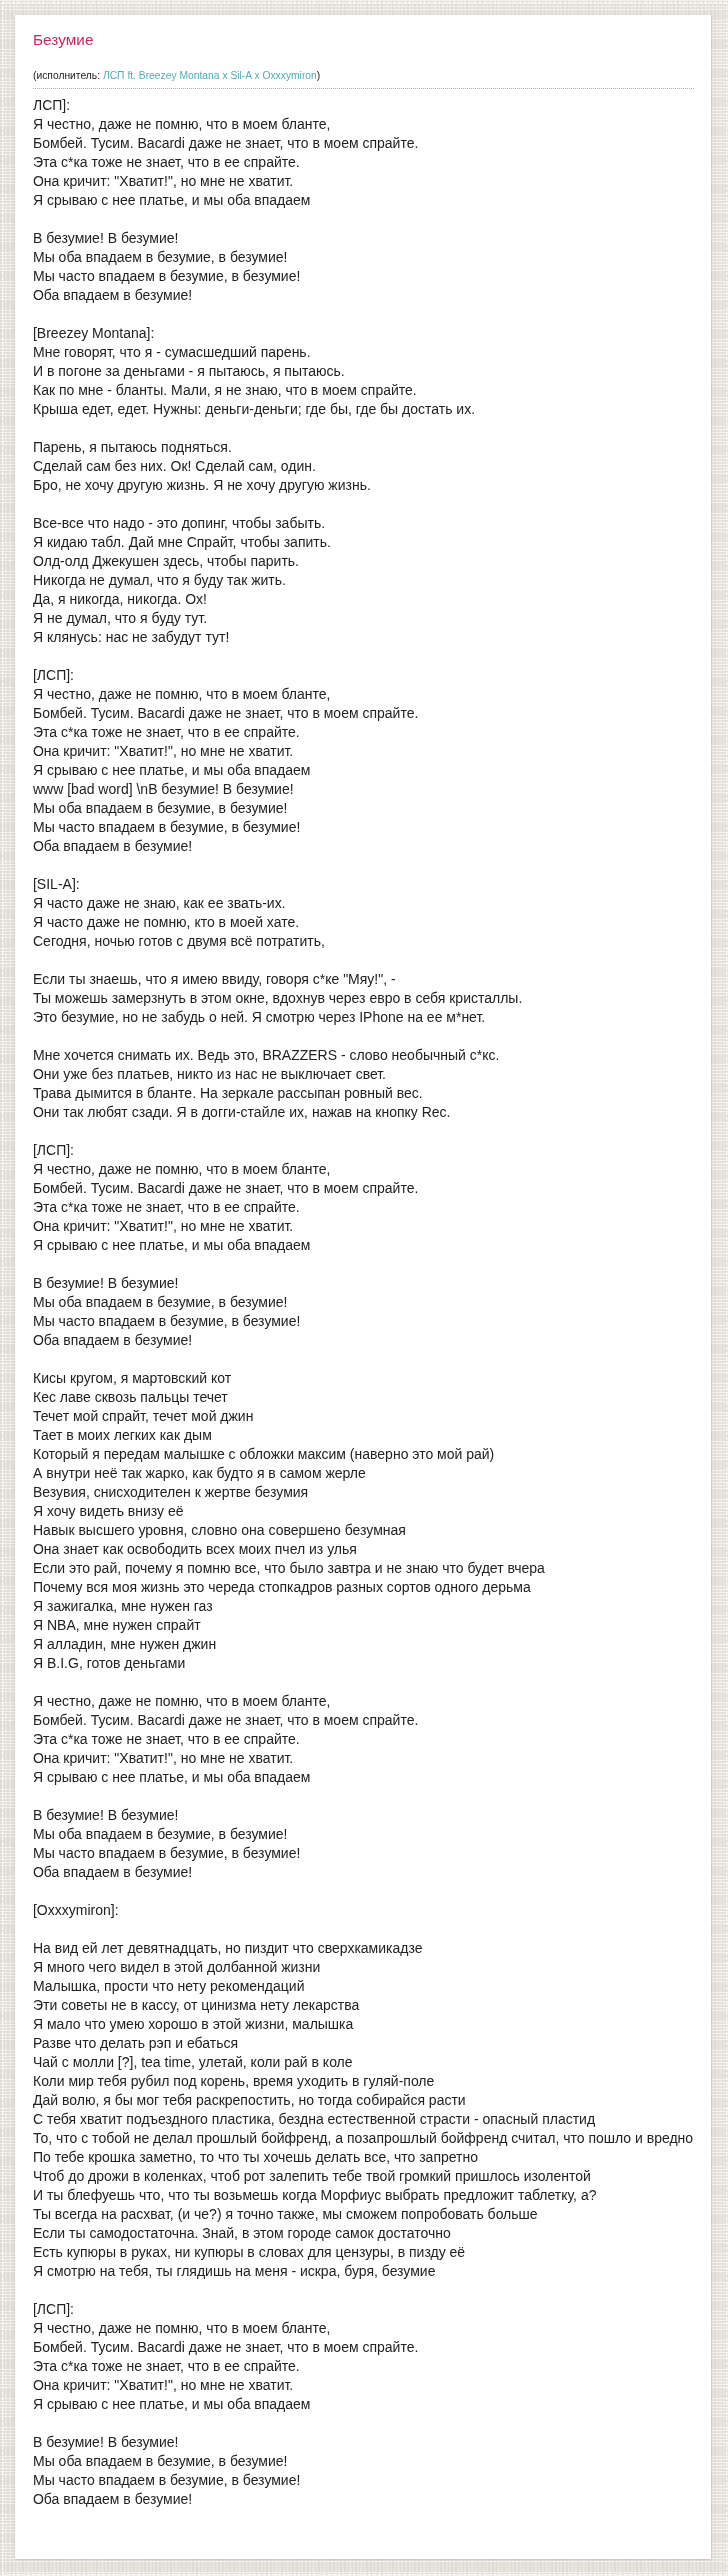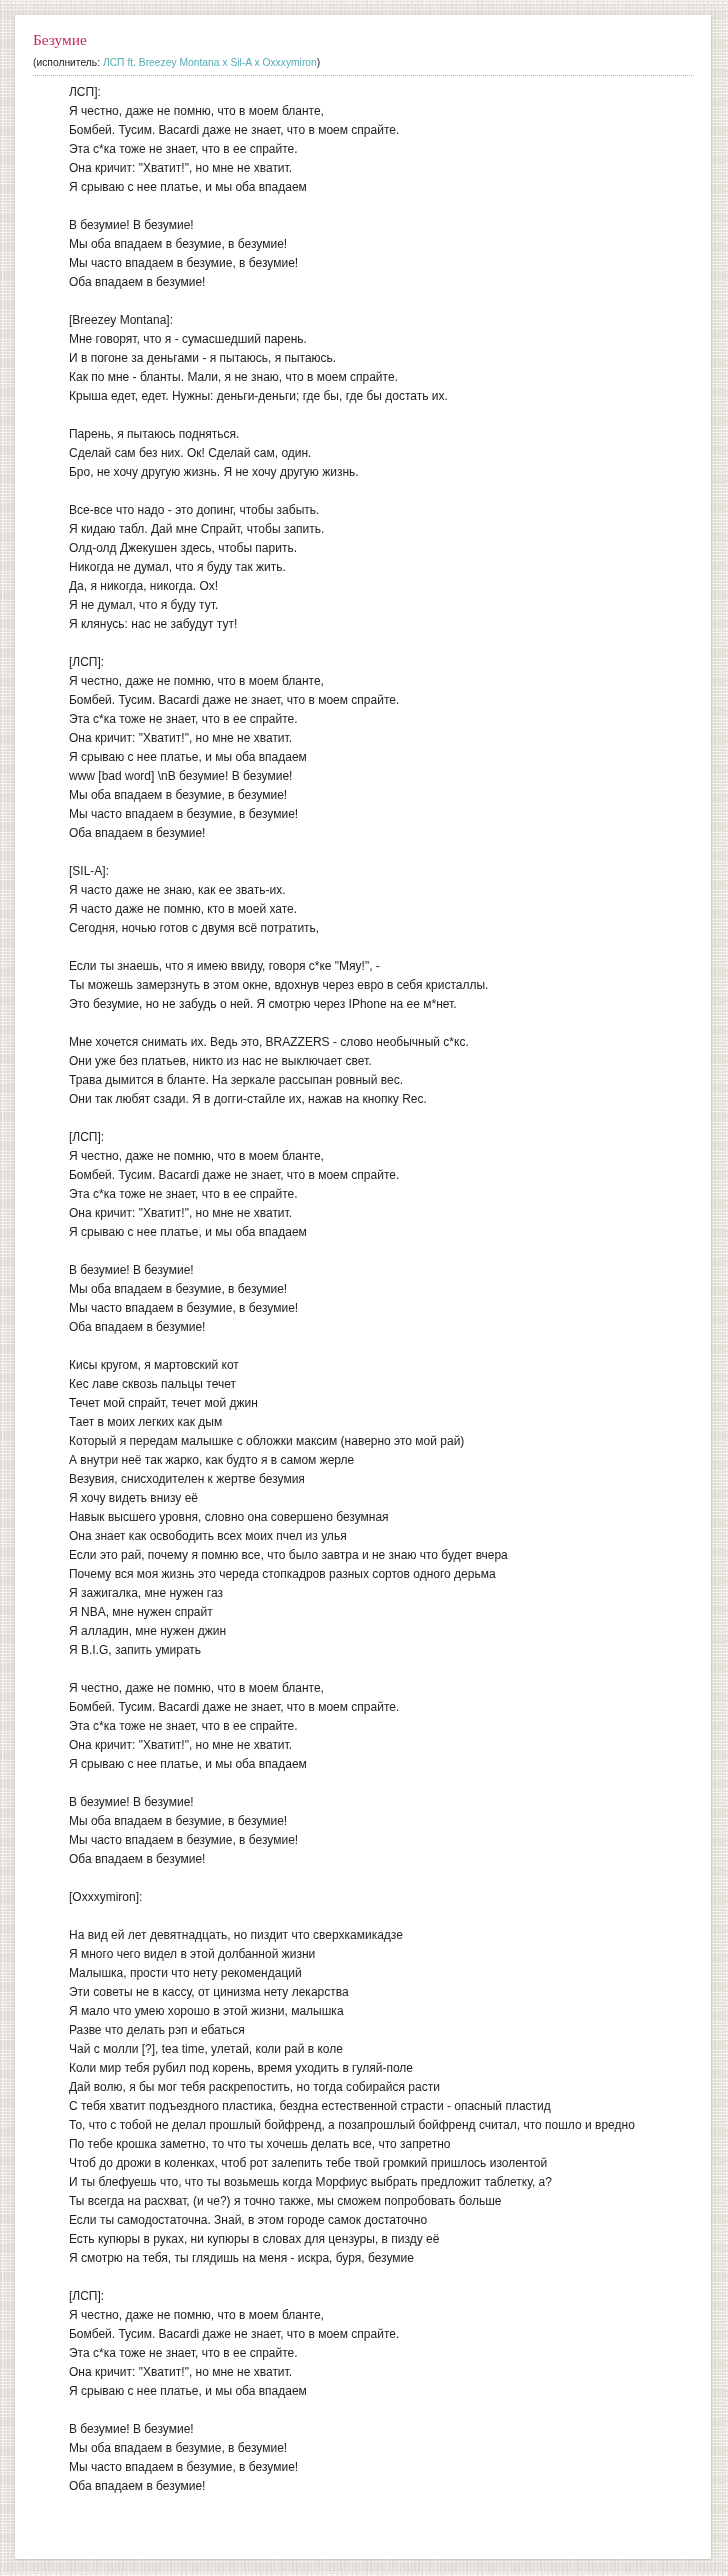--- a/index.html
+++ b/index.html
@@ -30,39 +30,37 @@
     background: #ffffff;
     box-shadow: 0 0.7px 2.2px rgba(0,0,0,0.25);
     padding: 16px 17.6px 17.6px 17.6px;
     overflow: hidden;
   }
   .song-title {
     font-size: 15.4px;
     font-weight: normal;
     color: #c7295f;
     line-height: 18.3px;
-    font-family: Liberation Serif, serif;
   }
   .credit {
-    margin-top: 6px;
+    margin-top: 19px;
     font-size: 10.3px;
     color: #222222;
     line-height: 14.7px;
     padding-bottom: 5.1px;
     border-bottom: 0.7px dotted #9fb6c9;
   }
   .credit a {
     color: #55abb4;
     text-decoration: none;
   }
   .lyrics {
     margin-top: 6.6px;
-    font-size: 12px;
+    font-size: 14px;
     color: #222222;
-    margin-left: 36px;
   }
   .stanza {
     margin-top: 19px;
   }
   .stanza:first-child {
     margin-top: 0;
   }
   .line {
     display: block;
     white-space: pre;
@@ -165,21 +163,21 @@
         <span class="line">А внутри неё так жарко, как будто я в самом жерле</span>
         <span class="line">Везувия, снисходителен к жертве безумия</span>
         <span class="line">Я хочу видеть внизу её</span>
         <span class="line">Навык высшего уровня, словно она совершено безумная</span>
         <span class="line">Она знает как освободить всех моих пчел из улья</span>
         <span class="line">Если это рай, почему я помню все, что было завтра и не знаю что будет вчера</span>
         <span class="line">Почему вся моя жизнь это череда стопкадров разных сортов одного дерьма</span>
         <span class="line">Я зажигалка, мне нужен газ</span>
         <span class="line">Я NBA, мне нужен спрайт</span>
         <span class="line">Я алладин, мне нужен джин</span>
-        <span class="line">Я B.I.G, запить умирать</span>
+        <span class="line">Я B.I.G, готов деньгами</span>
       </p>
       <p class="stanza">
         <span class="line">Я честно, даже не помню, что в моем бланте,</span>
         <span class="line">Бомбей. Тусим. Bacardi даже не знает, что в моем спрайте.</span>
         <span class="line">Эта с*ка тоже не знает, что в ее спрайте.</span>
         <span class="line">Она кричит: "Хватит!", но мне не хватит.</span>
         <span class="line">Я срываю с нее платье, и мы оба впадаем</span>
       </p>
       <p class="stanza">
         <span class="line">В безумие! В безумие!</span>

